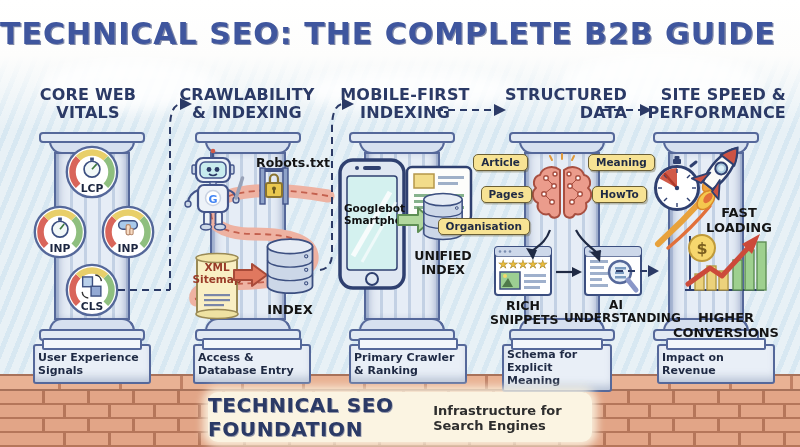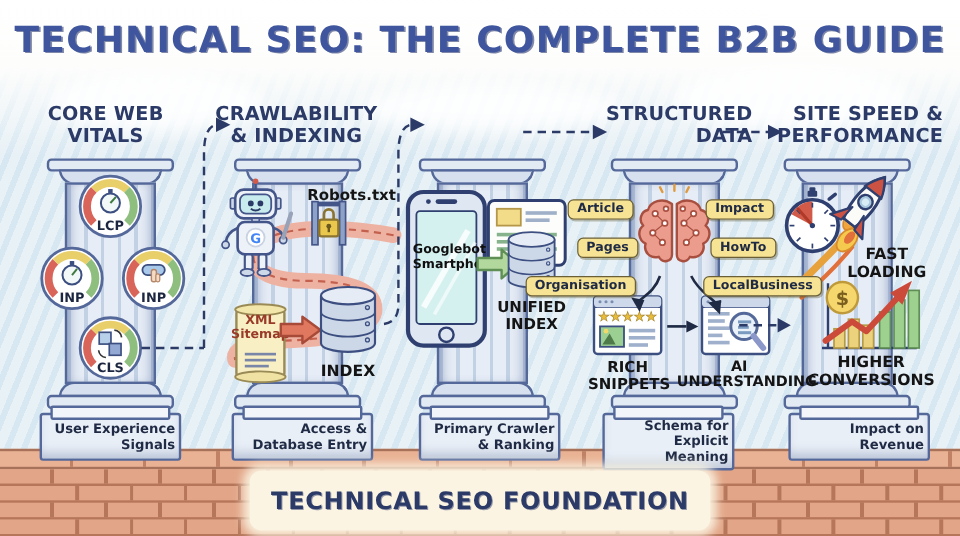--- a/index.html
+++ b/index.html
@@ -6,39 +6,39 @@
   #canvas{
     position:relative;width:800px;height:447px;overflow:hidden;margin:0 auto;
     font-family:"DejaVu Sans",sans-serif;
     background:
       linear-gradient(#ffffff 0px, #fdfdfc 55px, rgba(255,255,255,0) 130px),
       repeating-linear-gradient(112deg, rgba(150,195,225,.20) 0 5px, rgba(255,255,255,0) 5px 13px),
       #e8f1f6;
   }
   .cloud{position:absolute;background:rgba(255,255,255,.8);border-radius:50%;filter:blur(7px);}
   
-  .main-title{position:absolute;top:16px;left:0;width:800px;text-align:center;
+  .main-title{position:absolute;top:16px;left:0;width:800px;
     font-size:30px;font-weight:800;letter-spacing:1px;color:#3f569e;
     text-shadow:1.3px 1.3px 0 rgba(43,58,112,.6);}
   .col-header{position:absolute;top:86px;text-align:center;font-weight:800;
     font-size:16px;line-height:1.12;color:#2b3a66;letter-spacing:.2px;}
   
   .pillar{position:absolute;top:132px;width:130px;display:flex;flex-direction:column;align-items:center;}
   .pillar>div{box-sizing:border-box;border:2px solid #55689a;background:#e2eaf4;}
   .p-cap1{width:106px;height:11px;border-radius:4px;}
   .p-cap2{width:86px;height:13px;border-radius:0 0 16px 16px;margin-top:-2px;background:#d6e0ef !important;}
   .p-shaft{width:76px;height:168px;margin-top:-2px;
     background:repeating-linear-gradient(90deg,#c3d1e4 0 3px,rgba(0,0,0,0) 3px 14px),#e6edf6 !important;
     box-shadow:inset 8px 0 10px -6px rgba(90,110,160,.55), inset -8px 0 10px -6px rgba(90,110,160,.55);}
   .p-base1{width:86px;height:13px;border-radius:16px 16px 0 0;margin-top:-2px;background:#d6e0ef !important;}
   .p-base2{width:106px;height:12px;border-radius:4px;margin-top:-2px;}
   
   .pedestal{position:absolute;top:344px;width:118px;min-height:40px;z-index:7;
     background:#e9eff7;border:2px solid #55689a;border-radius:3px;
-    display:flex;align-items:center;justify-content:center;text-align:right;
+    display:flex;align-items:center;justify-content:center;text-align:left;
     font-size:11px;font-weight:700;line-height:1.2;color:#1f2a44;padding:2px 3px;box-sizing:border-box;
     box-shadow:inset 0 -8px 9px -4px rgba(90,110,150,.35);}
   .pedestal::before{content:"";position:absolute;top:-8px;left:7px;right:7px;height:8px;
     background:#f2f6fb;border:2px solid #55689a;border-radius:2px;}
   
   .brick-ledge{position:absolute;left:0;right:0;top:374px;height:17px;z-index:5;
     border-top:2px solid #a8725a;border-bottom:2px solid #a8725a;box-sizing:border-box;
     background:repeating-linear-gradient(90deg,#e9b294 0 58px,#c08165 58px 61px),#e9b294;}
   .brick-wall{position:absolute;left:0;right:0;top:391px;height:56px;z-index:5;background:#d79a7c;overflow:hidden;}
   .brick-row{height:12px;border-bottom:2px solid #b5765a;
@@ -47,40 +47,41 @@
   .footer-band{position:absolute;left:208px;top:392px;width:384px;height:50px;z-index:8;
     background:#fbf4e2;border-radius:10px;box-shadow:0 0 8px 5px rgba(251,244,226,.9);
     display:flex;align-items:center;justify-content:center;}
   .footer-title{font-size:20px;font-weight:800;letter-spacing:.6px;color:#2b3a66;
     text-shadow:.8px .8px 0 rgba(43,58,112,.5);}
   .footer-sub{font-size:13px;font-weight:600;color:#2e2e2e;margin-top:1px;}
   
   .ink-label{position:absolute;z-index:6;font-weight:800;color:#141414;text-align:center;line-height:1.12;}
   .tag{position:absolute;z-index:7;background:#f7e394;border:1.6px solid #6b5f35;border-radius:5px;
     font-size:10.5px;font-weight:700;color:#1f2a44;padding:1px 7px 2px;white-space:nowrap;
-    box-shadow:1.2px 1.6px 0 rgba(90,80,40,.35);margin-top:12px;}
+    box-shadow:1.2px 1.6px 0 rgba(90,80,40,.35);}
   .coin{position:absolute;z-index:7;width:28px;height:28px;border-radius:50%;background:#f6d76e;
     border:2.5px solid #bf9a3a;color:#7a5f1f;font-weight:800;font-size:16px;
     display:flex;align-items:center;justify-content:center;box-sizing:border-box;}
   svg{position:absolute;z-index:6;overflow:visible;}
   svg text{font-family:"DejaVu Sans",sans-serif;}
 </style>
 </head>
 <body>
 
 <div id="canvas">
 
   <div class="cloud" style="left:40px;top:60px;width:180px;height:50px;"></div>
   <div class="cloud" style="left:560px;top:55px;width:200px;height:55px;"></div>
   <div class="cloud" style="left:300px;top:70px;width:220px;height:40px;"></div>
 
   <div class="main-title">TECHNICAL SEO: THE COMPLETE B2B GUIDE</div>
 
   <div class="col-header" style="left:18px;width:140px;">CORE WEB VITALS</div>
   <div class="col-header" style="left:172px;width:150px;">CRAWLABILITY &amp; INDEXING</div>
+  <div class="col-header" style="left:330px;width:150px;">MOBILE-FIRST INDEXING</div>
   <div class="col-header" style="left:492px;width:135px;text-align:right;">STRUCTURED DATA</div>
   <div class="col-header" style="left:636px;width:150px;text-align:right;">SITE SPEED &amp; PERFORMANCE</div>
 
   <div class="pillar" style="left:27px;">
       <div class="p-cap1"></div>
       <div class="p-cap2"></div>
       <div class="p-shaft"></div>
       <div class="p-base1"></div>
       <div class="p-base2"></div>
     </div>
@@ -272,23 +273,22 @@
       <circle cx="48" cy="22" r="2.3"></circle>
         <circle cx="40" cy="30" r="2.3"></circle>
         <circle cx="50" cy="38" r="2.3"></circle>
         <circle cx="42" cy="46" r="2.3"></circle>
         <circle cx="39" cy="18" r="2"></circle>
     </g>
   </svg>
   <div class="tag" style="right:272px;top:154px;">Article</div>
   <div class="tag" style="right:268px;top:186px;">Pages</div>
   <div class="tag" style="right:270px;top:218px;">Organisation</div>
-  <div class="tag" style="left:588px;top:154px;">Impact</div>
+  <div class="tag" style="left:588px;top:154px;">Meaning</div>
   <div class="tag" style="left:592px;top:186px;">HowTo</div>
-  <div class="tag" style="left:586px;top:218px;">LocalBusiness</div>
   <svg style="left:494px;top:246px;" width="58" height="50" viewBox="0 0 58 50">
     <rect x="1" y="1" width="56" height="48" rx="3" fill="#ffffff" stroke="#3c4f80" stroke-width="2"></rect>
     <path d="M1 10 H57" stroke="#3c4f80" stroke-width="1.5"></path>
     <rect x="1" y="1" width="56" height="9" rx="3" fill="#cdd8ea"></rect>
     <circle cx="6" cy="5.5" r="1.3" fill="#7a8cb0"></circle>
       <circle cx="11" cy="5.5" r="1.3" fill="#7a8cb0"></circle>
       <circle cx="16" cy="5.5" r="1.3" fill="#7a8cb0"></circle>
     <text x="29" y="21.5" text-anchor="middle" font-size="11" fill="#e9bc3c" stroke="#a8862a" stroke-width="0.5">★★★★★</text>
     <rect x="6" y="26" width="20" height="17" fill="#9ccf92" stroke="#3c4f80" stroke-width="1.5"></rect>
     <path d="M8 41 L14 32 L19 41 Z" fill="#4f7a4a"></path>
@@ -362,21 +362,21 @@
     <rect x="37" y="41" width="9" height="19" fill="#ecd27c" stroke="#b59a45" stroke-width="1.4"></rect>
     <rect x="51" y="30" width="9" height="30" fill="#9ed08f" stroke="#5f8f55" stroke-width="1.4"></rect>
     <rect x="63" y="20" width="9" height="40" fill="#9ed08f" stroke="#5f8f55" stroke-width="1.4"></rect>
     <rect x="75" y="12" width="9" height="48" fill="#9ed08f" stroke="#5f8f55" stroke-width="1.4"></rect>
     <path d="M6 54 L28 38 L40 46 L66 18" stroke="#cc4a3a" stroke-width="5" stroke-linecap="round" stroke-linejoin="round" fill="none"></path>
     <polygon points="60,14 78,4 70,24" fill="#cc4a3a"></polygon>
   </svg>
   <div class="coin" style="left:688px;top:234px;">
       <span>$</span>
     </div>
-  <div class="ink-label" style="left:664px;top:296px;width:124px;font-size:13px;">HIGHER CONVERSIONS</div>
+  <div class="ink-label" style="left:664px;top:311px;width:124px;font-size:13px;">HIGHER CONVERSIONS</div>
 
   <svg style="left:0;top:0;z-index:6;" width="800" height="447" viewBox="0 0 800 447">
     <g fill="none" stroke="#2b3a66" stroke-width="2" stroke-dasharray="7 5">
       <path d="M118 290 H170 M170 290 V128 Q170 106 180 104"></path>
       <path d="M320 270 Q332 268 332 254 V128 Q332 106 342 104"></path>
       <path d="M436 110 H494"></path>
       <path d="M602 110 H640"></path>
       <path d="M616 271 H648"></path>
     </g>
     <g fill="#2b3a66">
@@ -416,15 +416,16 @@
 
   <div class="brick-ledge"></div>
   <div class="brick-wall">
     <div class="brick-row"></div>
       <div class="brick-row"></div>
       <div class="brick-row"></div>
       <div class="brick-row"></div>
   </div>
   <div class="footer-band">
     <div class="footer-title">TECHNICAL SEO FOUNDATION</div>
+    <div class="footer-sub">Infrastructure for Search Engines</div>
   </div>
 
 </div>
 
 </body></html>

